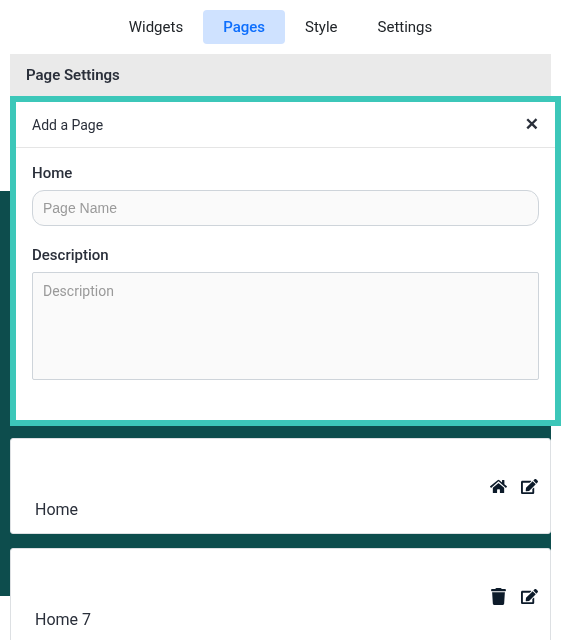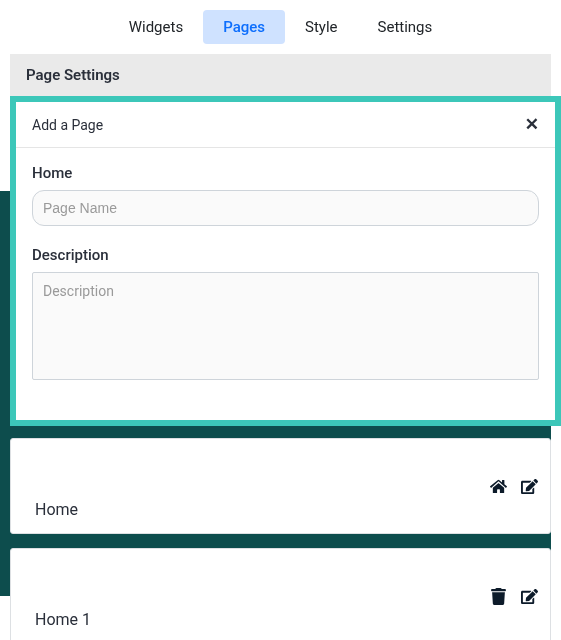--- a/index.html
+++ b/index.html
@@ -244,21 +244,21 @@
       <span class="drag-handle">
         <svg viewBox="0 0 12 16" fill="currentColor">
             <circle cx="3" cy="3" r="1.6"></circle>
             <circle cx="9" cy="3" r="1.6"></circle>
             <circle cx="3" cy="8" r="1.6"></circle>
             <circle cx="9" cy="8" r="1.6"></circle>
             <circle cx="3" cy="13" r="1.6"></circle>
             <circle cx="9" cy="13" r="1.6"></circle>
           </svg>
       </span>
-      <span class="page-name">Home 1</span>
+      <span class="page-name">Home 7</span>
       <div class="page-actions">
         <button class="icon-btn">
           <svg viewBox="0 0 448 512" fill="currentColor">
               <path d="M135.2 17.7C140.6 6.8 151.7 0 163.8 0h120.4c12.1 0 23.2 6.8 28.6 17.7L320 32h96c17.7 0 32 14.3 32 32s-14.3 32-32 32H32C14.3 96 0 81.7 0 64s14.3-32 32-32h96l7.2-14.3zM32 128h384l-21.2 339c-1.6 25.3-22.6 45-47.9 45H101.1c-25.3 0-46.3-19.7-47.9-45L32 128z"></path>
             </svg>
         </button>
         <button class="icon-btn">
           <svg viewBox="0 0 576 512" fill="currentColor">
               <path d="M402.6 83.2l90.2 90.2c3.8 3.8 3.8 10 0 13.8L274.4 405.6l-92.8 10.3c-12.4 1.4-22.9-9.1-21.5-21.5l10.3-92.8L388.8 83.2c3.8-3.8 10-3.8 13.8 0zm162-22.9l-48.8-48.8c-15.2-15.2-39.9-15.2-55.2 0l-35.4 35.4c-3.8 3.8-3.8 10 0 13.8l90.2 90.2c3.8 3.8 10 3.8 13.8 0l35.4-35.4c15.2-15.3 15.2-40 0-55.2zM384 346.2V448H64V128h229.8c3.2 0 6.2-1.3 8.5-3.5l40-40c7.6-7.6 2.2-20.5-8.5-20.5H48C21.5 64 0 85.5 0 112v352c0 26.5 21.5 48 48 48h352c26.5 0 48-21.5 48-48V306.2c0-10.7-12.9-16-20.5-8.5l-40 40c-2.2 2.3-3.5 5.3-3.5 8.5z"></path>
             </svg>

